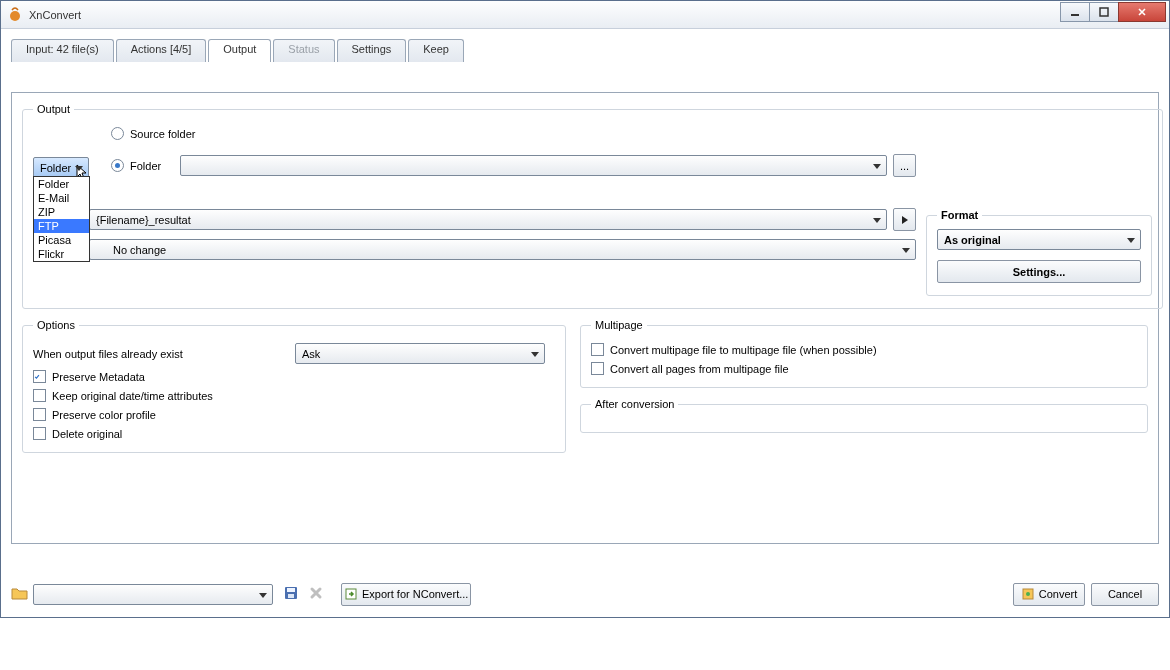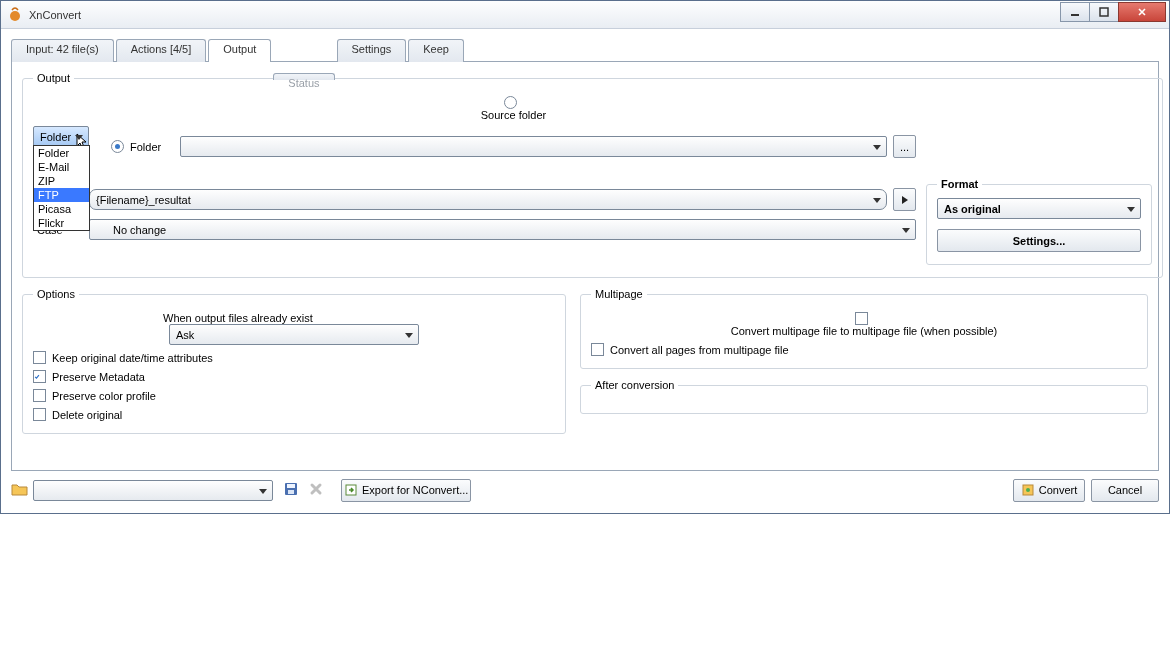--- a/index.html
+++ b/index.html
@@ -1,35 +1,35 @@
 <!DOCTYPE html>
 <html><head>
 <meta charset="utf-8">
 <style>
 * { box-sizing: border-box; margin: 0; padding: 0; font-family: "Segoe UI", Tahoma, sans-serif; font-size: 11px; }
 html, body { width: 1170px; height: 670px; background: #fff; }
-.window { width: 1170px; height: 514px; border: 1px solid #5a6f8c; background: #fff; display: flex; flex-direction: column; }
+.window { width: 1170px; height: 618px; border: 1px solid #5a6f8c; background: #fff; display: flex; flex-direction: column; }
 .titlebar { height: 28px; background: linear-gradient(#fdfefe, #e9edf3); display: flex; align-items: center; border-bottom: 1px solid #c7cfdb; }
 .titlebar .appicon { width: 16px; height: 16px; margin: 0 6px; }
 .titlebar .title { flex: 1; color: #333; }
 .winbtns { display: flex; height: 20px; margin-right: 3px; margin-top: -6px; }
 .winbtn { width: 30px; height: 20px; border: 1px solid #8796aa; background: linear-gradient(#f7f9fc,#dbe2ec); display:flex; align-items:center; justify-content:center; margin-left:-1px; }
 .winbtn.close { width: 48px; background: linear-gradient(#e67a6f,#c8453a); border-color:#8a3830; }
 .winbtn svg { width: 10px; height: 10px; }
-.client { flex: 1; padding: 6px 10px 8px 10px; display:flex; flex-direction:column; }
+.client { flex: 1; padding: 6px 10px 8px 10px; display:flex; flex-direction:column;gap:31px; }
 .tabs { display:flex; height: 23px; margin-top: 4px; position: relative; z-index: 2; }
 .tab { border:1px solid #9aa7b7; background: linear-gradient(#f1f4f8,#e3e8ef); padding: 3px 14px; margin-right: 2px; border-bottom: none; border-top-left-radius:3px; border-top-right-radius:3px; color:#333; cursor:default; }
 .tab.active { background:#fff; position:relative; }
 .tab.active::after { content:""; position:absolute; left:0; right:0; bottom:-1px; height:1px; background:#fff; }
-.tab.disabled { color:#9aa0a8;margin-top:34px; }
+.tab.disabled { color:#9aa0a8; }
 .panel { border:1px solid #9aa7b7; flex:1; background:#fff; margin-top:-1px; padding:10px; position:relative; display:flex; flex-direction:column; }
 fieldset { border:1px solid #cfd6de; border-radius:3px; padding: 10px 10px 12px 10px; position:relative; }
 legend { padding: 0 4px; color:#000; }
 .row { display:flex; align-items:center; margin-top: 6px; }
-.row:first-of-type{ margin-top: 2px; flex-direction: column; }
+.row:first-of-type{ margin-top: 2px; }
 .radio { width:13px; height:13px; border:1px solid #7a8899; border-radius:50%; margin-right:6px; display:inline-flex; align-items:center; justify-content:center; background:#fff; }
 .radio.checked::after { content:""; width:5px; height:5px; border-radius:50%; background:#3a79c8; }
 .lbl { color:#000; }
 .combo { border:1px solid #7a8899; background: linear-gradient(#fefefe,#e6eaef); height:21px; display:flex; align-items:center; padding:0 16px 0 6px; position:relative; border-radius:2px; }
 .combo::after { content:""; position:absolute; right:5px; top:8px; width:0; height:0; border-left:4px solid transparent; border-right:4px solid transparent; border-top:5px solid #333; }
 .combo.small { width: 56px; background: linear-gradient(#d7e9ff,#a5c9f4); }
 .btn { border:1px solid #8a95a4; background:linear-gradient(#fbfcfd,#e3e8ee); height:23px; padding:0 2px; display:inline-flex; align-items:center; justify-content:center; border-radius:2px; cursor:default; }
 .iconbtn { width:23px; padding:0; }
 .dropdown-open { position:absolute; top:18px; left:-1px; width:57px; border:1px solid #333; background:#fff; z-index:10; }
 .dropdown-open div { padding:1px 4px; }
@@ -135,21 +135,21 @@
                   <div style="width:6px;"></div>
                   <div class="btn iconbtn">
                     <span>...</span>
                   </div>
                 </div>
               </div>
             </div>
 
             <div class="row" style="margin-top:30px;">
               <span class="lbl" style="width:52px; margin-left:4px; visibility:hidden;">Filename</span>
-              <div class="combo" style="flex:1;border-radius:7px;">
+              <div class="combo" style="flex:1;">
                 <span>{Filename}_resultat</span>
               </div>
               <div style="width:6px;"></div>
               <div class="btn iconbtn">
                 <svg width="8" height="10" viewBox="0 0 8 10">
                     <path d="M1 1 L7 5 L1 9 Z" fill="#222"></path>
                   </svg>
               </div>
             </div>
 
@@ -177,34 +177,34 @@
 
       <div class="options-row">
         <fieldset class="options-left">
           <legend>Options</legend>
           <div class="row">
             <span class="lbl" style="width:262px;">When output files already exist</span>
             <div class="combo" style="width:250px;">
               <span>Ask</span>
             </div>
           </div>
-          <div class="row">
-              <span class="check"></span>
-              <span class="lbl">Keep original date/time attributes</span>
-            </div>
           <div class="row">
               <span class="check checked">
                 <svg viewBox="0 0 11 11">
                   <path d="M2 6 L4.5 8.5 L9 3" stroke="#2a6fc9" stroke-width="2" fill="none"></path>
                 </svg>
               </span>
               <span class="lbl">Preserve Metadata</span>
             </div>
           <div class="row">
               <span class="check"></span>
+              <span class="lbl">Keep original date/time attributes</span>
+            </div>
+          <div class="row">
+              <span class="check"></span>
               <span class="lbl">Preserve color profile</span>
             </div>
           <div class="row">
               <span class="check"></span>
               <span class="lbl">Delete original</span>
             </div>
         </fieldset>
 
         <div class="options-right">
           <fieldset>

